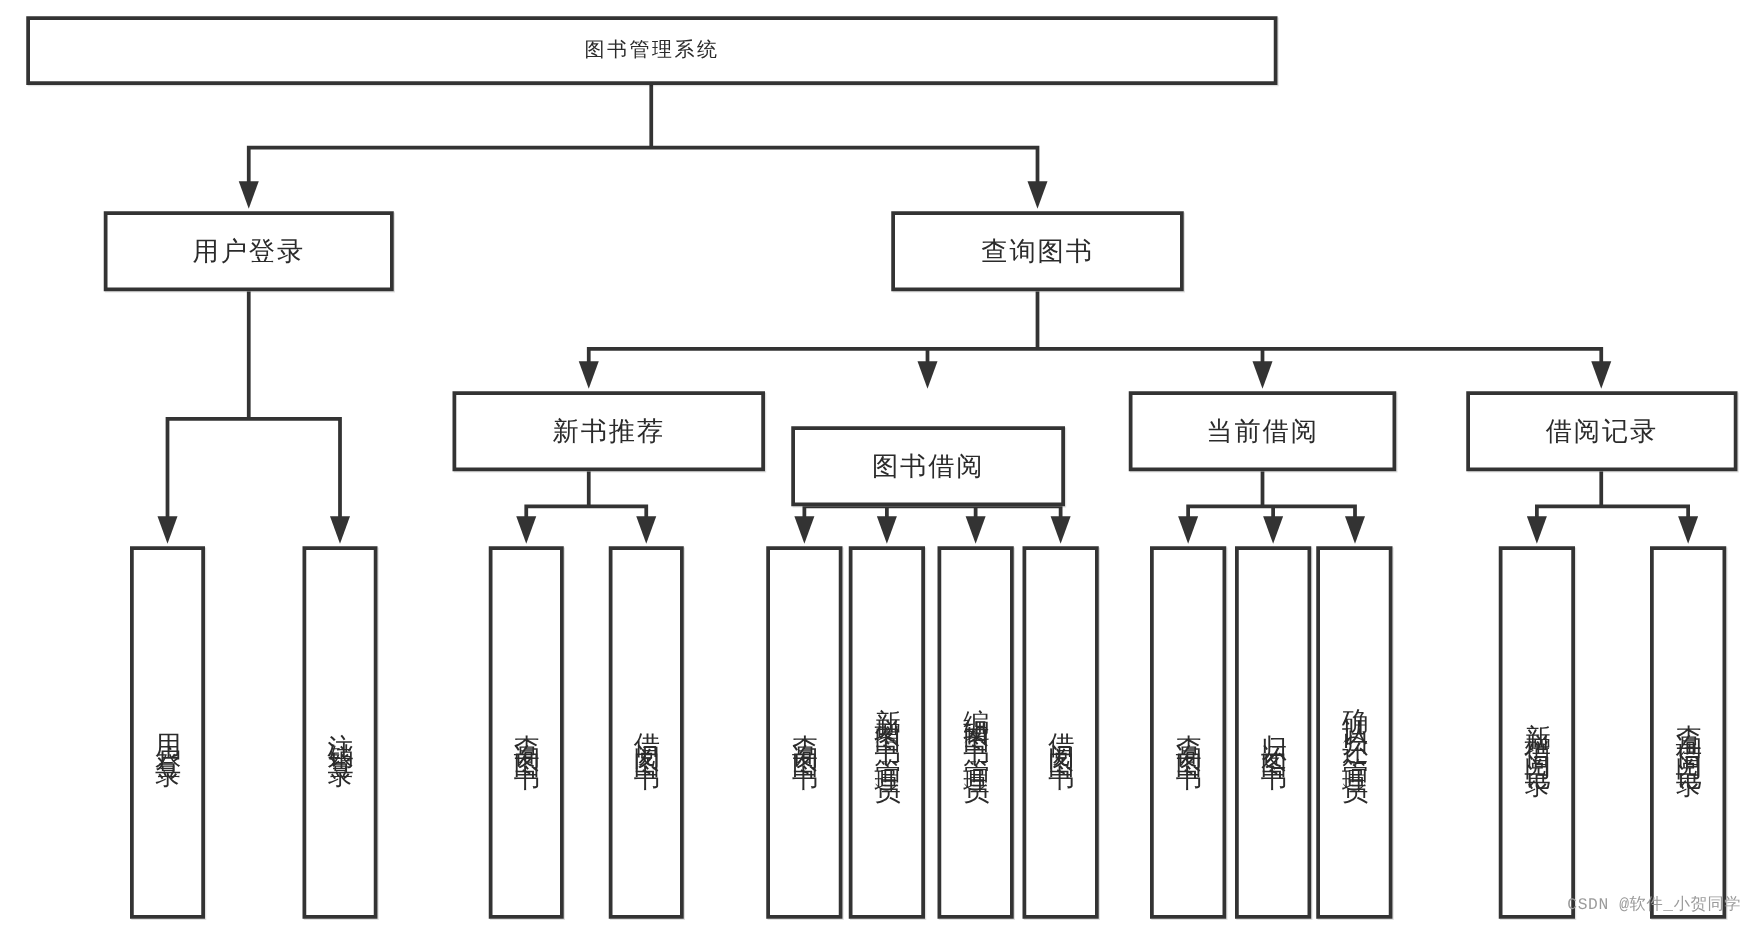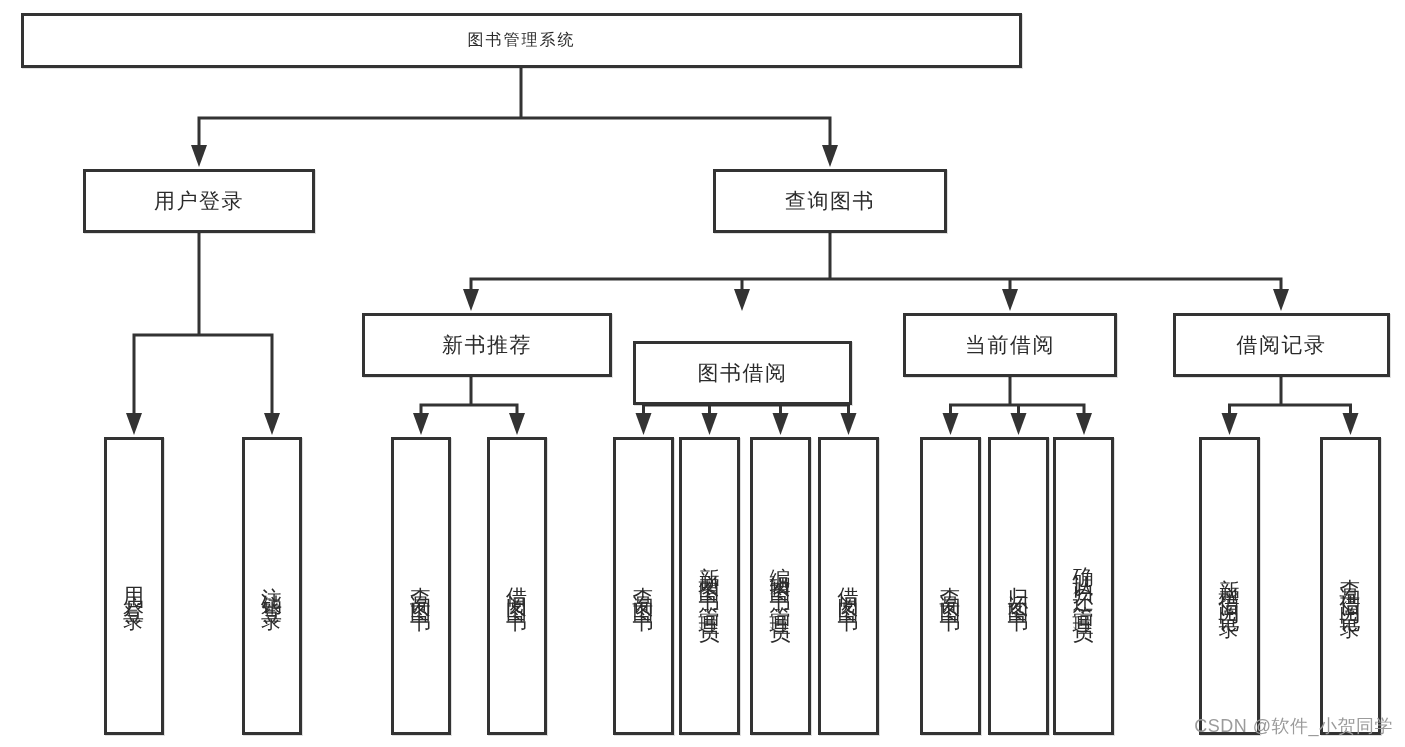--- a/index.html
+++ b/index.html
@@ -71,24 +71,25 @@
   #leaf-8  { left: 920px;  width: 61px; }
   #leaf-9  { left: 988px;  width: 61px; }
   #leaf-10 { left: 1053px; width: 61px; }
   #leaf-11 { left: 1199px; width: 61px; }
   #leaf-12 { left: 1320px; width: 61px; }
   #watermark {
     position: absolute;
     right: 12px;
     top: 714px;
     z-index: 3;
-    font-size: 18px;
+    font-size: 13px;
     color: #9b9b9b;
     letter-spacing: 0.5px;
     white-space: nowrap;
+    font-family: Liberation Mono, monospace;
   }
 </style>
 </head>
 <body>
 
 <div id="canvas">
 
   <svg id="connectors" viewBox="0 0 1405 747" xmlns="http://www.w3.org/2000/svg">
     <g stroke="#333333" stroke-width="3" fill="none">
 

